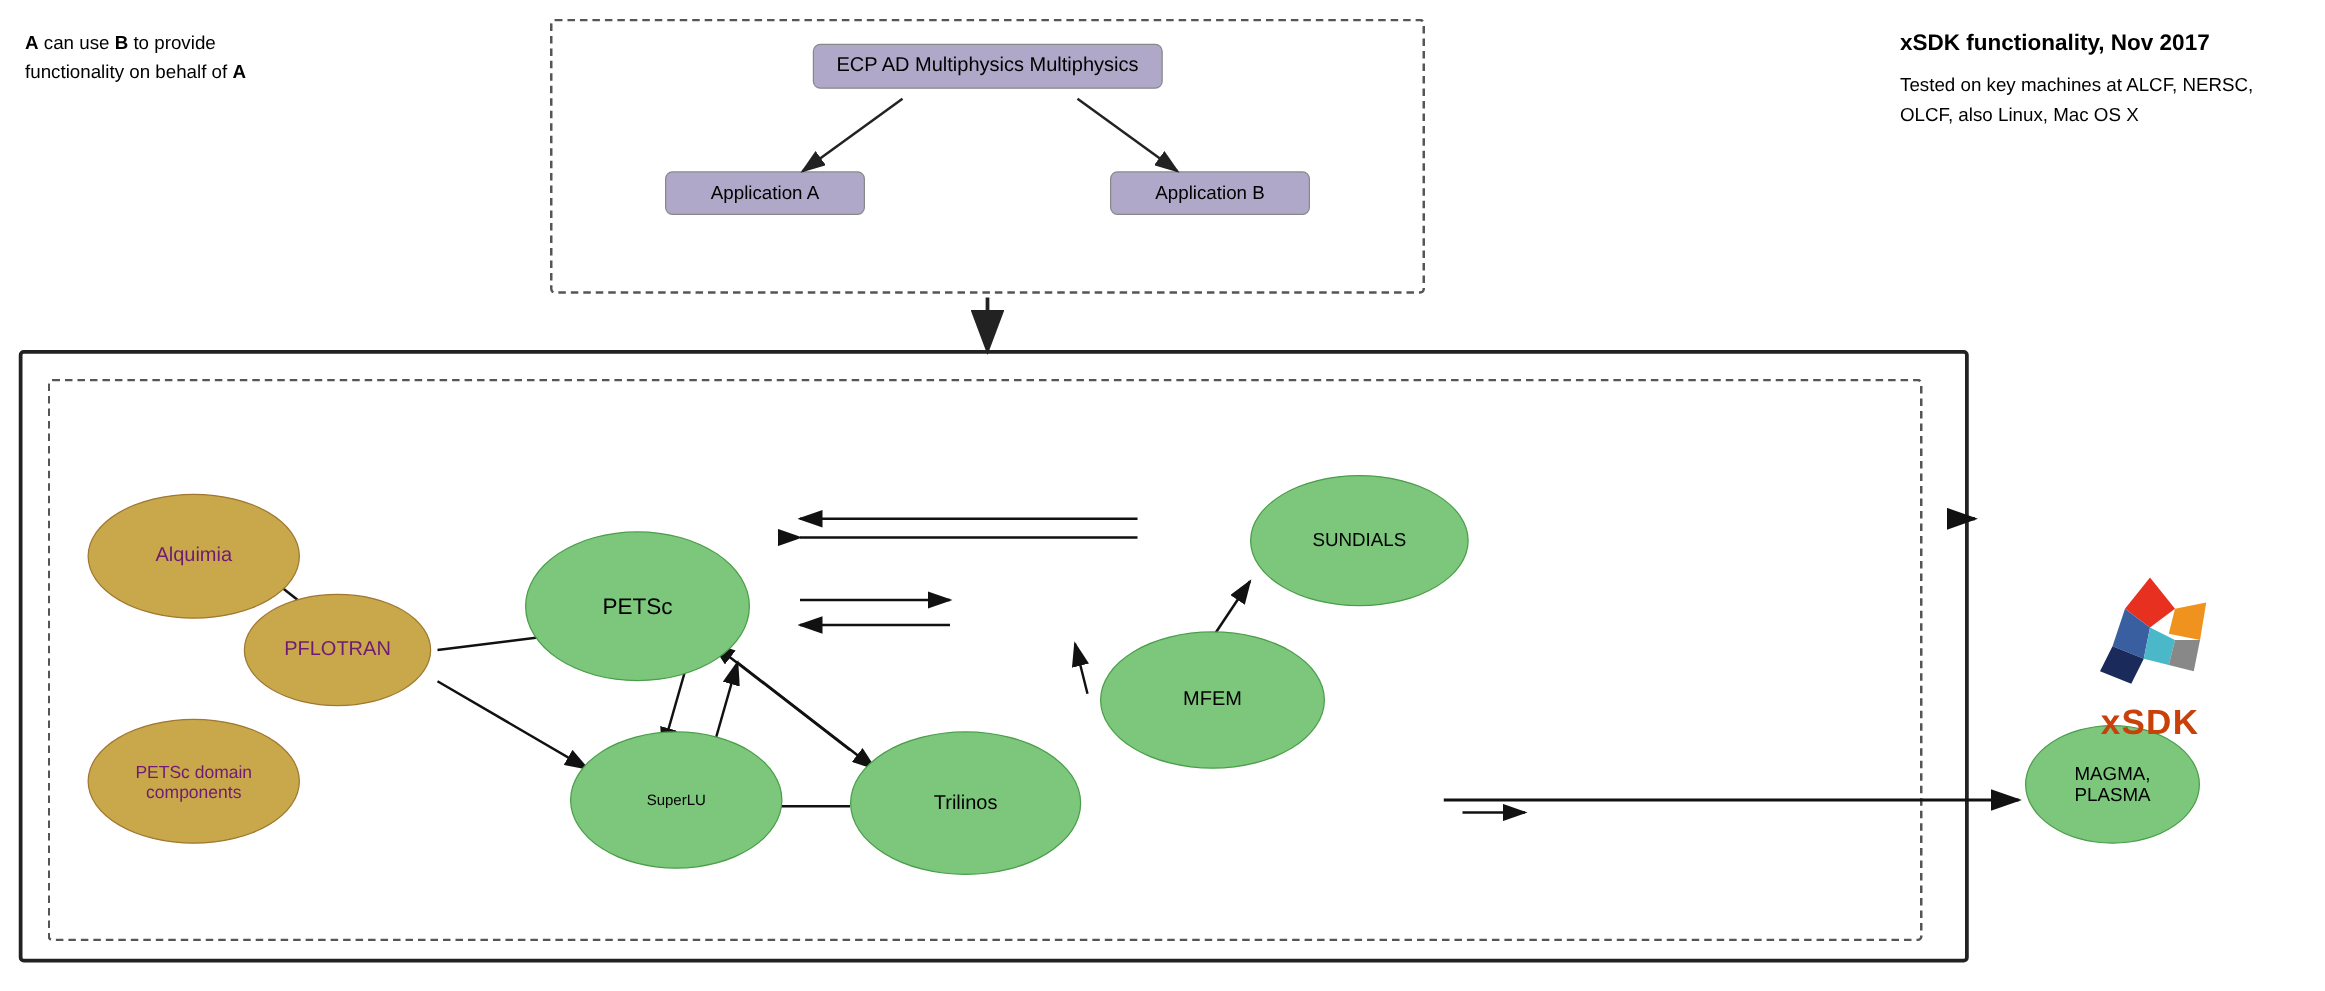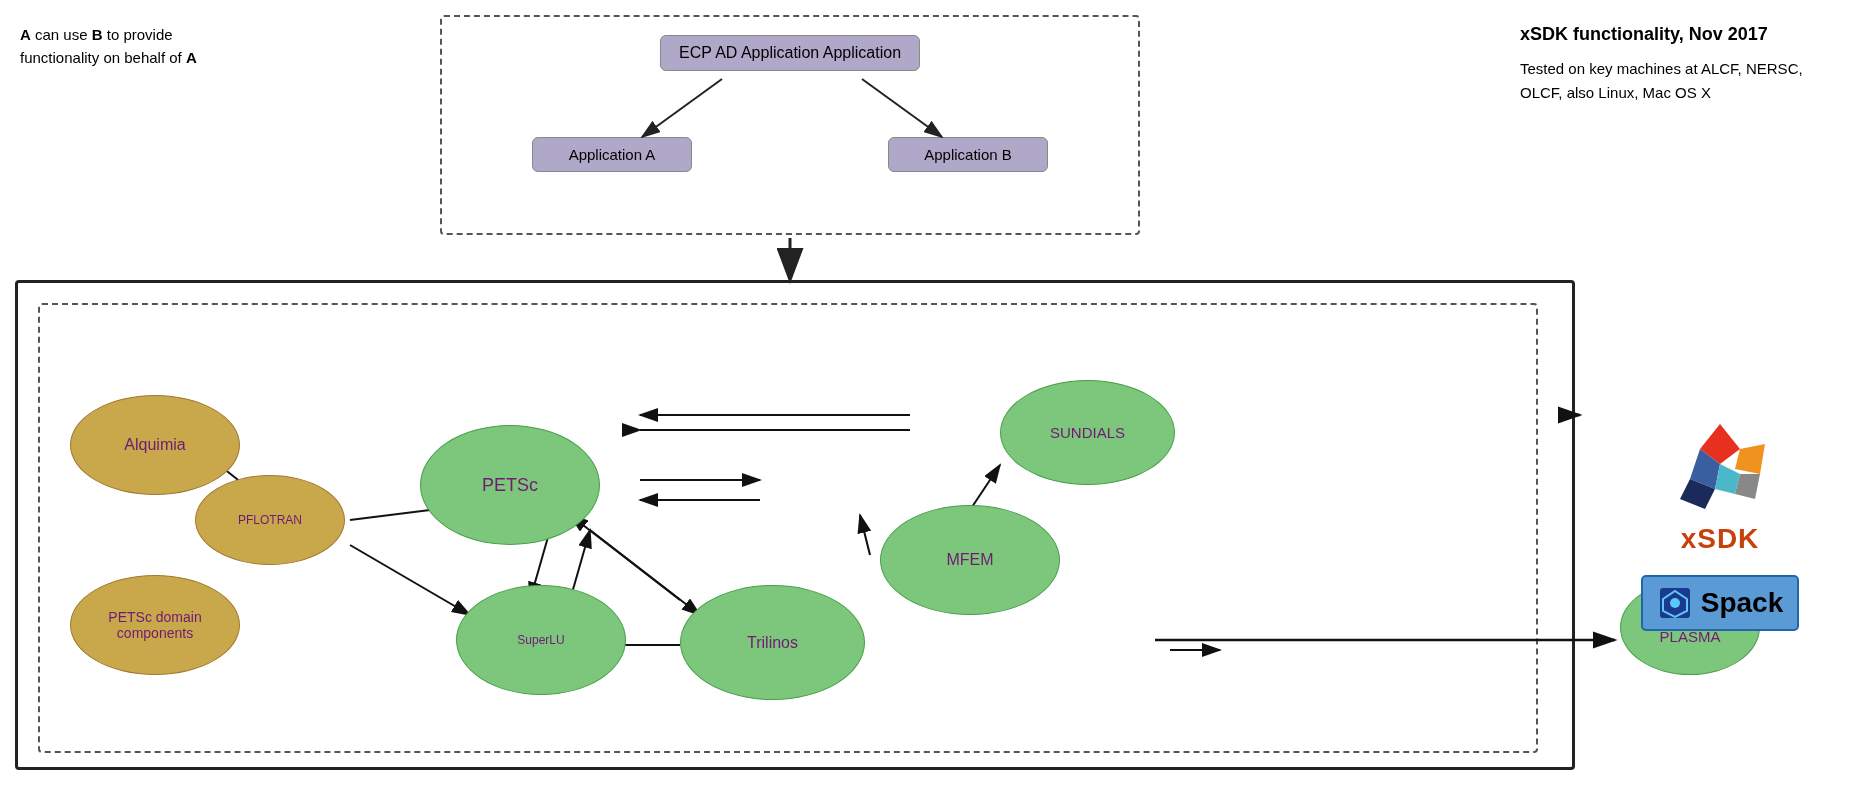--- a/index.html
+++ b/index.html
@@ -84,21 +84,21 @@
       align-items: center;
       justify-content: center;
       text-align: center;
       font-size: 16px;
       font-weight: 500;
     }
 
     .ellipse-green {
       background: #7dc77d;
       border: 1.5px solid #4a9e4a;
-      color: #701a75;
+      color: #000000;
     }
 
     .ellipse-tan {
       background: #c8a84b;
       border: 1.5px solid #a07830;
       color: #701a75;
     }
 
     
     .arrows-svg {
@@ -160,21 +160,21 @@
 </div>
 
 <div class="xsdk-info">
   <p style="font-weight:bold; font-size:18px; margin-bottom:8px;">xSDK functionality, Nov 2017</p>
   <p style="font-size:15px;">Tested on key machines at ALCF, NERSC, OLCF, also Linux, Mac OS X</p>
 </div>
 
 <div class="top-diagram">
 
   <div class="gray-rect" style="top:18px; left:50%; transform:translateX(-50%); min-width:260px; font-size:16px;">
-    <span>ECP AD Application Application</span>
+    <span>ECP AD Multiphysics Multiphysics</span>
   </div>
 
   <div class="gray-rect" style="top:120px; left:90px; min-width:160px;">
     <span>Application A</span>
   </div>
 
   <div class="gray-rect" style="top:120px; right:90px; min-width:160px;">
     <span>Application B</span>
   </div>
 
@@ -243,21 +243,21 @@
 
       <line x1="1130" y1="345" x2="1180" y2="345" stroke="#111" stroke-width="2" marker-end="url(#arrowG)"></line>
 
       <line x1="1050" y1="135" x2="1100" y2="135" stroke="#111" stroke-width="2" marker-end="url(#arrowG)"></line>
     </svg>
 
     <div class="ellipse ellipse-tan" style="width:170px;height:100px;top:90px;left:30px;">
       <span>Alquimia</span>
     </div>
 
-    <div class="ellipse ellipse-tan" style="width:150px;height:90px;top:170px;left:155px;font-size:12px;">
+    <div class="ellipse ellipse-tan" style="width:150px;height:90px;top:170px;left:155px;font-size:16px;">
       <span>PFLOTRAN</span>
     </div>
 
     <div class="ellipse ellipse-tan" style="width:170px;height:100px;top:270px;left:30px;font-size:14px;">
       <span style="white-space:pre-line;">PETSc domain
 components</span>
     </div>
 
     <div class="ellipse ellipse-green" style="width:180px;height:120px;top:120px;left:380px;font-size:18px;">
       <span>PETSc</span>
@@ -301,28 +301,20 @@
 
       <polygon points="30,60 55,70 45,90 20,80" fill="#1a2a5a"></polygon>
 
       <polygon points="60,45 80,55 75,75 55,70" fill="#4ab8c8"></polygon>
 
       <polygon points="80,55 100,55 95,80 75,75" fill="#888"></polygon>
     </svg>
     <div style="font-size:28px; font-weight:bold; color:#c8410a; letter-spacing:1px;">xSDK</div>
   </div>
 
-  <div style="background:#5b9bd5; border:2.5px solid #2266aa; border-radius:5px; padding:8px 14px; display:flex; align-items:center; gap:8px;">
-    <svg width="36" height="36" viewBox="0 0 36 36">
-      <rect x="3" y="3" width="30" height="30" rx="3" fill="#1a3a8f"></rect>
-      <polygon points="18,6 30,14 30,26 18,32 6,26 6,14" fill="none" stroke="#5bc8f8" stroke-width="2"></polygon>
-      <circle cx="18" cy="18" r="5" fill="#5bc8f8"></circle>
-    </svg>
-    <span style="font-size:28px; font-weight:bold; color:#000; font-family:'Arial Black',Arial,sans-serif;">Spack</span>
-  </div>
 </div>
 
 <svg style="position:absolute;top:0;left:0;width:1860px;height:793px;pointer-events:none;">
   <defs>
     <marker id="arrowExt" markerWidth="10" markerHeight="7" refX="9" refY="3.5" orient="auto">
       <polygon points="0 0, 10 3.5, 0 7" fill="#111"></polygon>
     </marker>
   </defs>
 
   <line x1="1155" y1="640" x2="1615" y2="640" stroke="#111" stroke-width="2.5" marker-end="url(#arrowExt)"></line>

